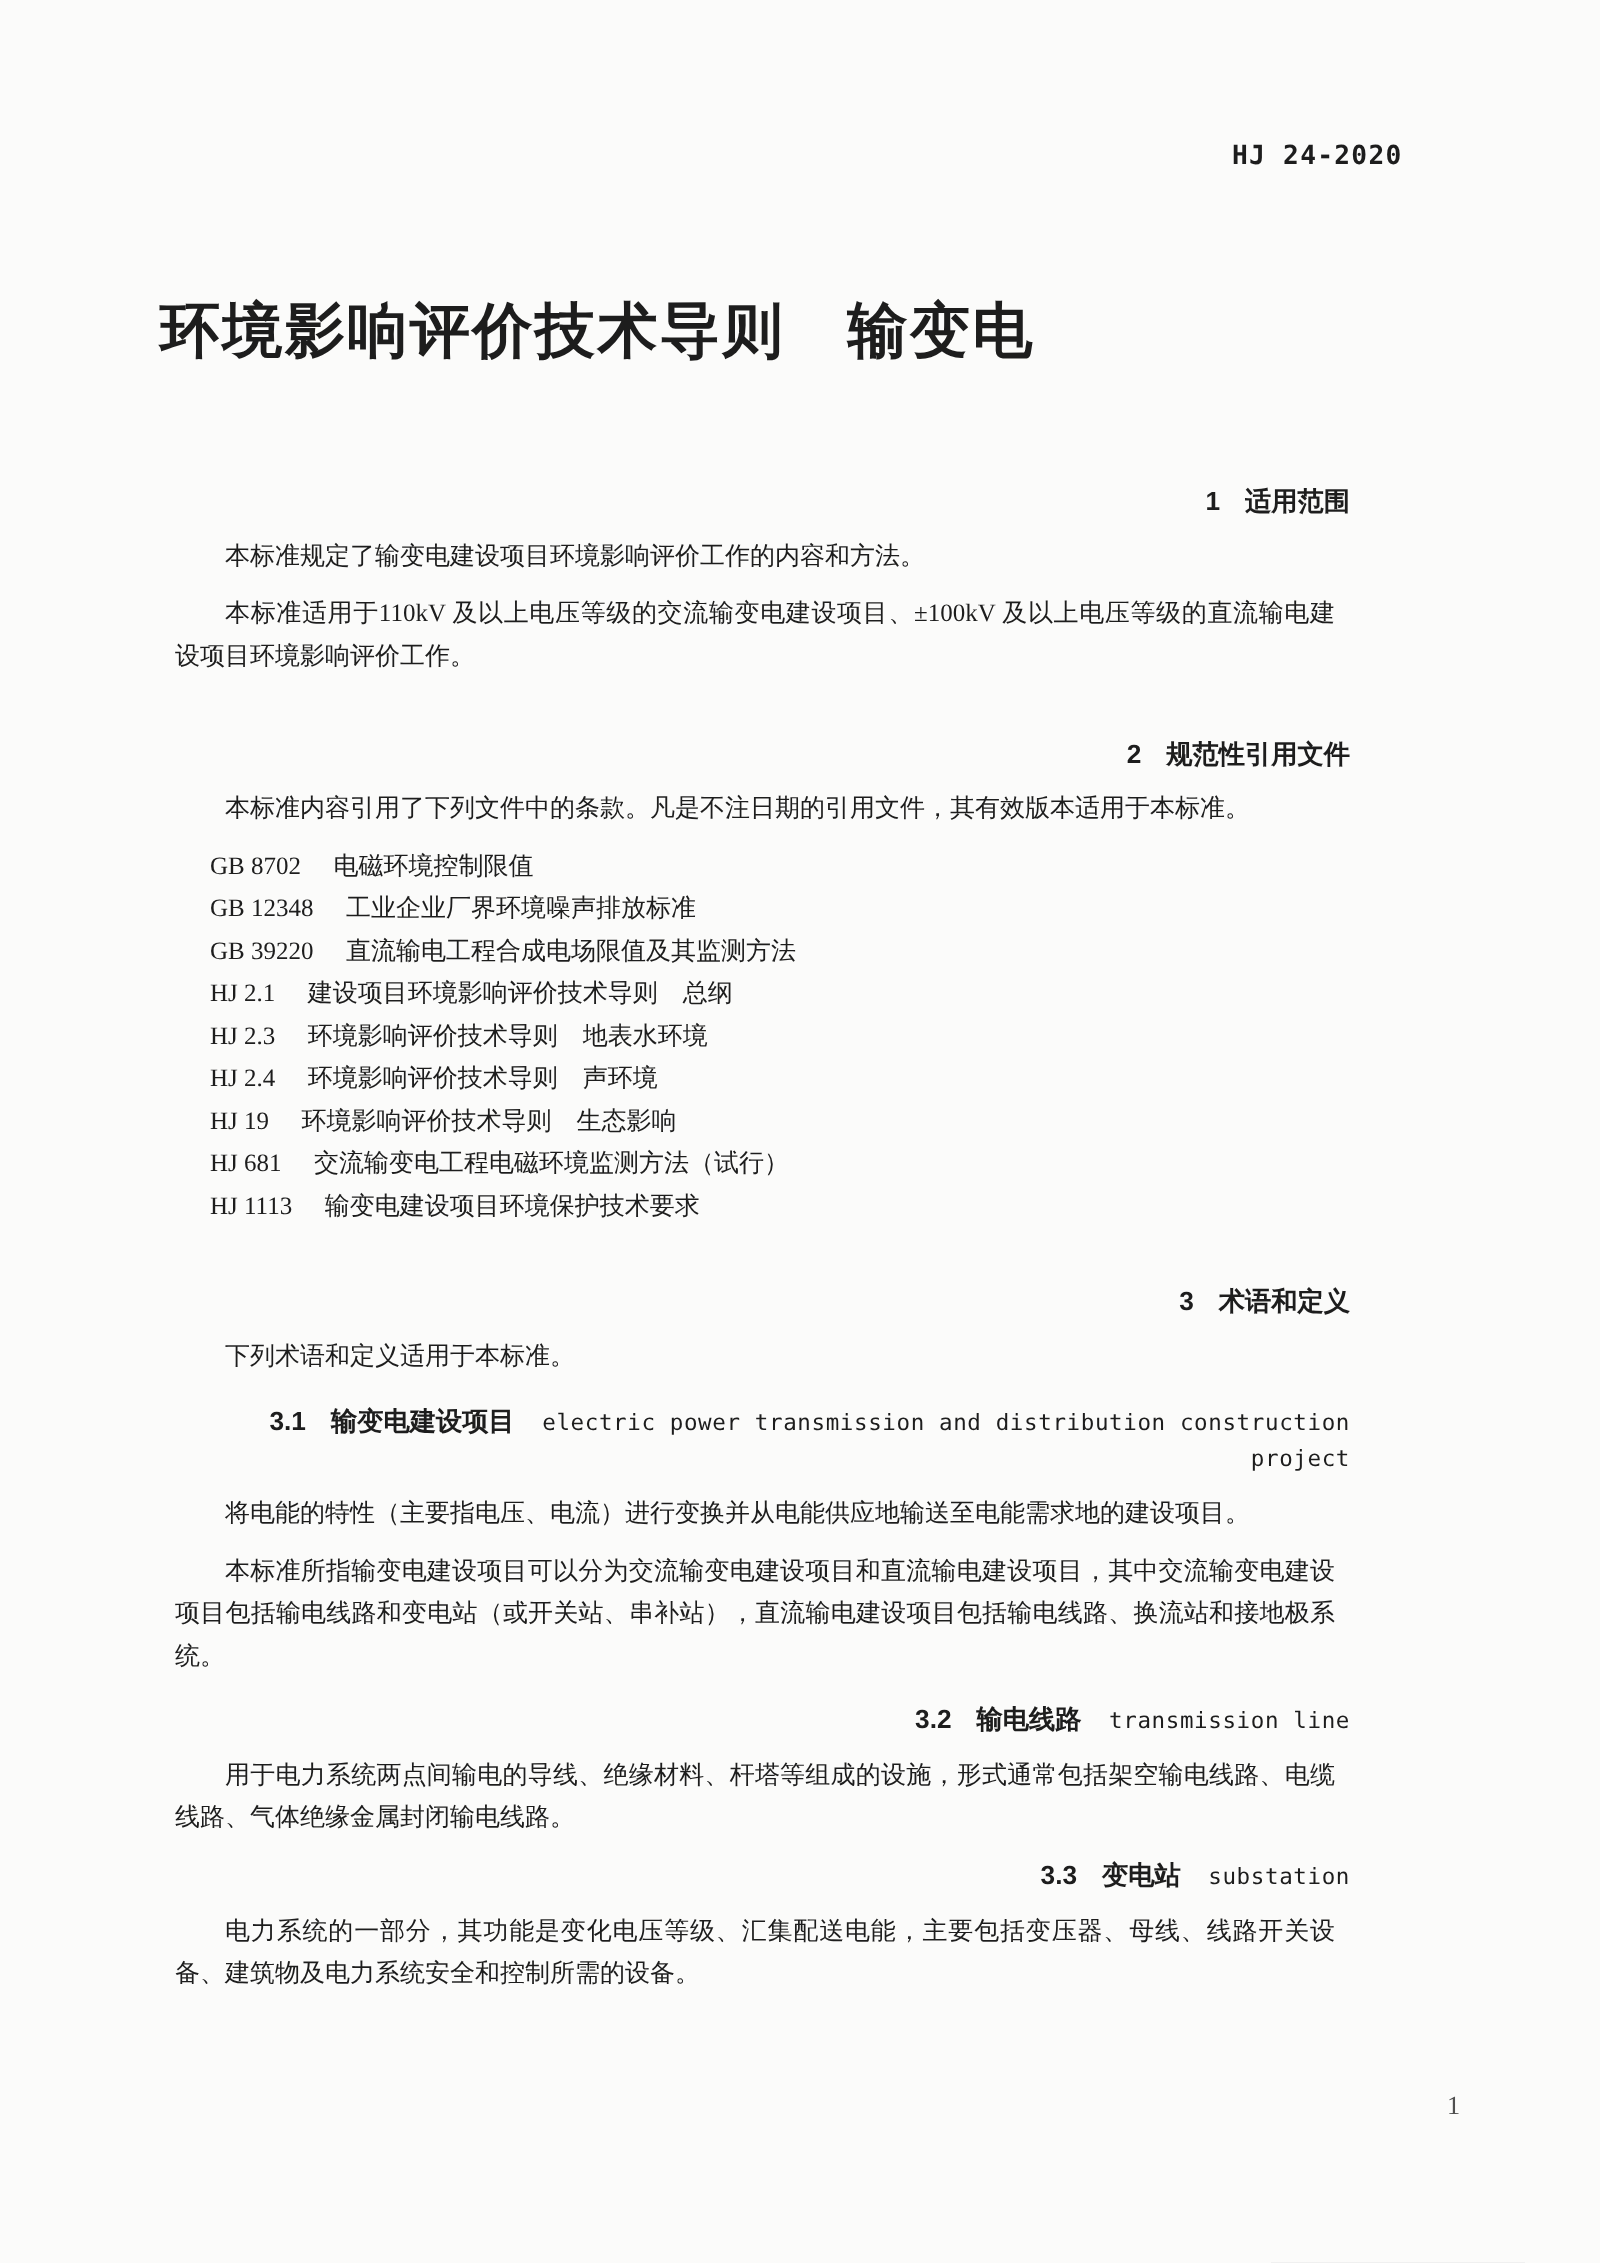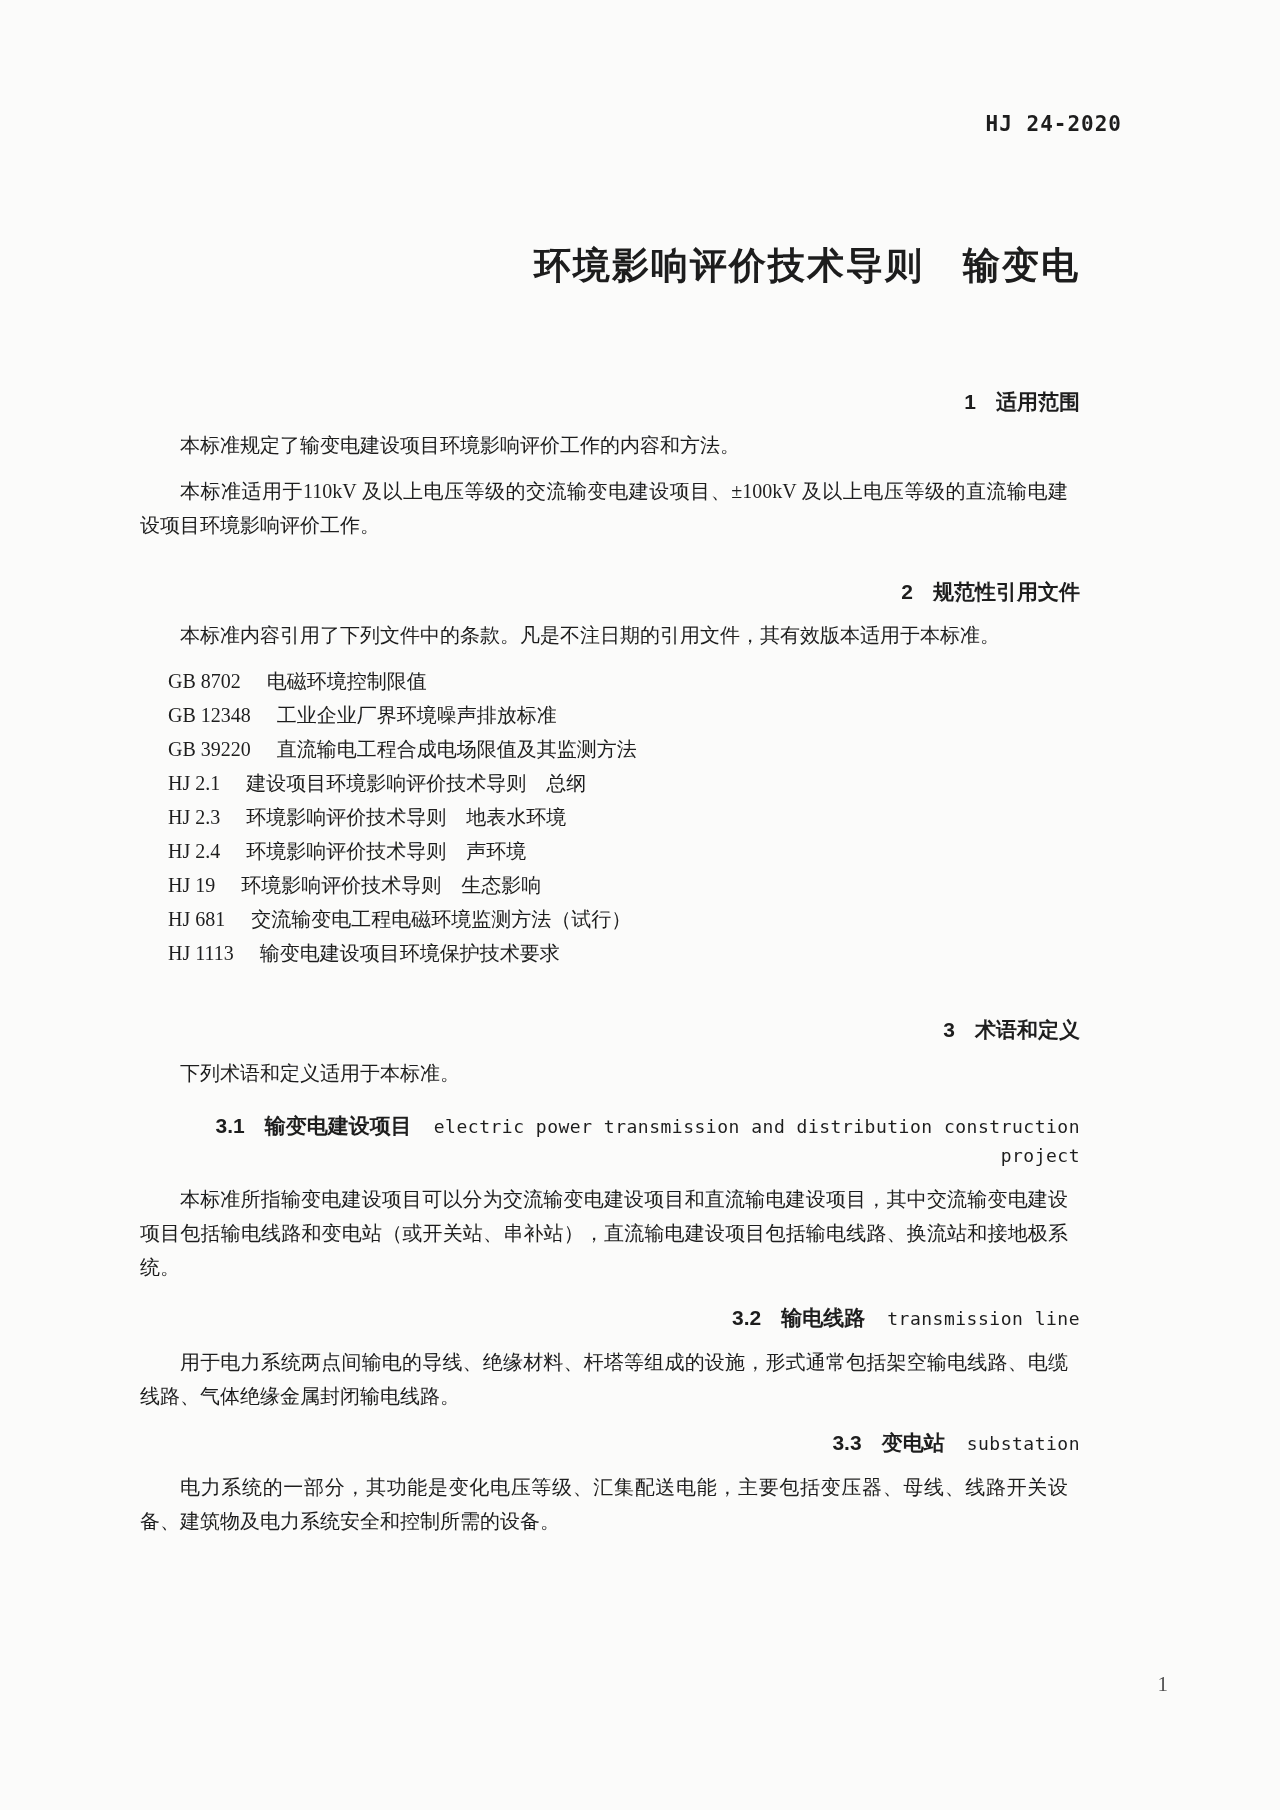--- a/index.html
+++ b/index.html
@@ -23,24 +23,24 @@
     top: 112px;
     right: 158px;
     font-family: "DejaVu Sans Mono", monospace;
     font-size: 21px;
     font-weight: 600;
     letter-spacing: 1px;
     padding-left: 40px;
   }
   .title {
     margin: 0;
-    text-align: right;
+    text-align: left;
     font-family: "Liberation Sans", sans-serif;
     font-weight: 700;
-    font-size: 37px;
+    font-size: 48px;
     line-height: 45px;
     letter-spacing: 2px;
   }
   .sec-h {
     margin: 0;
     font-family: "Liberation Sans", sans-serif;
     font-weight: 700;
     font-size: 21px;
     line-height: 28px;
     text-align: right;
@@ -56,21 +56,21 @@
   p.body {
     margin: 12px;
     font-size: 20px;
     line-height: 34px;
     text-align: justify;
   }
   p.indent { text-indent: 2em; }
 
   .sec1-h { margin-top: 100px; }
   .sec1-p1 { margin-top: 30px; }
-  .sec2-h { margin-top: 36px; }
+  .sec2-h { margin-top: 48px; }
   .sec2-intro { margin-top: 37px; }
   ul.refs {
     margin: 3px 0 0 0;
     padding: 0 0 0 40px;
     list-style: none;
   }
   ul.refs li {
     font-size: 20px;
     line-height: 34px;
   }
@@ -121,20 +121,21 @@
       <li><span class="ref-code">HJ 19</span><span class="ref-title">环境影响评价技术导则　生态影响</span></li>
       <li><span class="ref-code">HJ 681</span><span class="ref-title">交流输变电工程电磁环境监测方法（试行）</span></li>
       <li><span class="ref-code">HJ 1113</span><span class="ref-title">输变电建设项目环境保护技术要求</span></li>
     </ul>
 
     <h2 class="sec-h sec3-h"><span class="h-num">3</span><span>术语和定义</span></h2>
 
     <p class="body indent sec3-intro">下列术语和定义适用于本标准。</p>
 
     <h3 class="sec-h t1-h"><span class="h-num">3.1</span><span>输变电建设项目</span><span class="h-en">electric power transmission and distribution construction project</span></h3>
+    <p class="body indent t1-p1">将电能的特性（主要指电压、电流）进行变换并从电能供应地输送至电能需求地的建设项目。</p>
     <p class="body indent">本标准所指输变电建设项目可以分为交流输变电建设项目和直流输电建设项目，其中交流输变电建设项目包括输电线路和变电站（或开关站、串补站），直流输电建设项目包括输电线路、换流站和接地极系统。</p>
 
     <h3 class="sec-h t2-h"><span class="h-num">3.2</span><span>输电线路</span><span class="h-en">transmission line</span></h3>
     <p class="body indent t2-p1">用于电力系统两点间输电的导线、绝缘材料、杆塔等组成的设施，形式通常包括架空输电线路、电缆线路、气体绝缘金属封闭输电线路。</p>
 
     <h3 class="sec-h t3-h"><span class="h-num">3.3</span><span>变电站</span><span class="h-en">substation</span></h3>
     <p class="body indent t3-p1">电力系统的一部分，其功能是变化电压等级、汇集配送电能，主要包括变压器、母线、线路开关设备、建筑物及电力系统安全和控制所需的设备。</p>
 
   </div>
 

